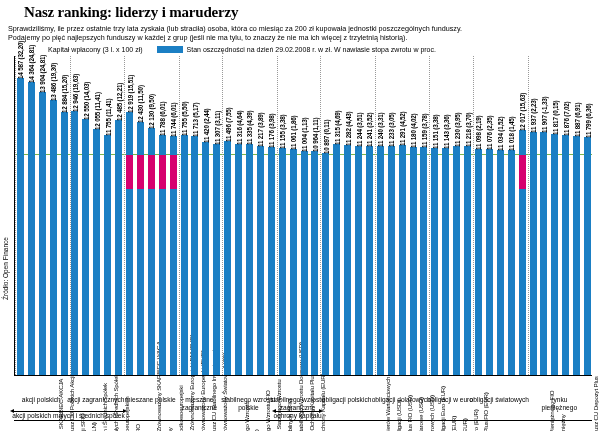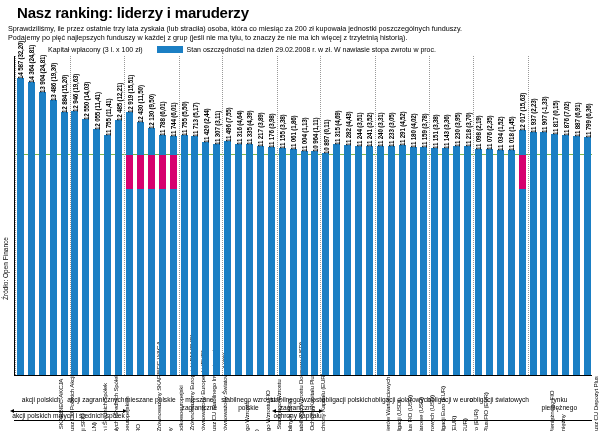--- a/index.html
+++ b/index.html
@@ -6,22 +6,22 @@
   body{
     width:600px;height:431px;
     background:#ffffff;
     font-family:"Liberation Sans", sans-serif;
     color:#000;
     overflow:hidden;
   }
   #page{position:relative;width:600px;height:431px;}
 
   .title{
-    position:absolute;left:17px;top:4px;
-    font-size:15px;font-weight:bold;letter-spacing:-0.2px;
+    position:absolute;left:24px;top:4px;
+    font-size:15px;font-weight:bold;letter-spacing:-0.2px;font-family:Liberation Serif, serif;
   }
   .sub{
     position:absolute;left:8px;font-size:7.2px;line-height:9px;
     width:520px;
   }
   .sub1{top:24px;}
   .sub2{top:33px;}
 
   .legend{
     position:absolute;left:48px;top:46px;

